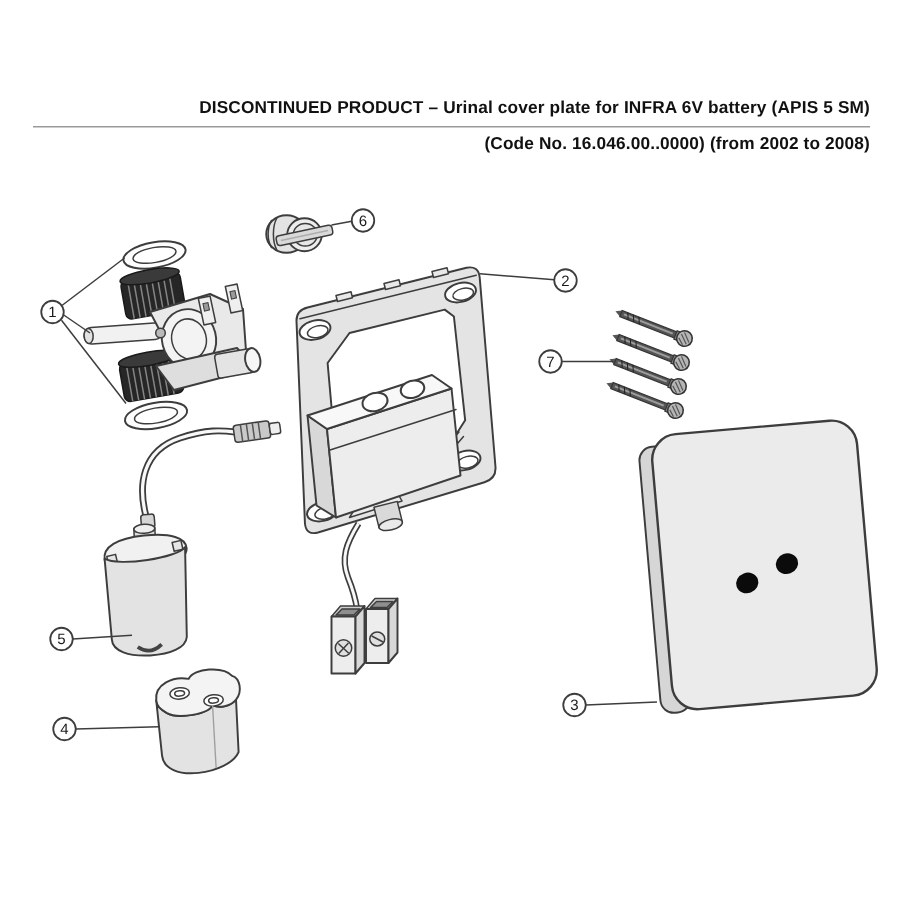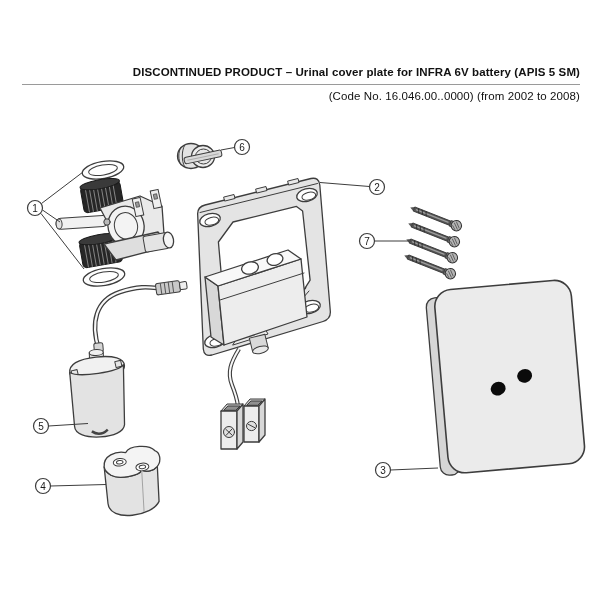--- a/index.html
+++ b/index.html
@@ -3,21 +3,21 @@
 <meta charset="utf-8">
 <style>
   html,body{margin:0;padding:0;background:#fff;}
   body{width:600px;height:600px;position:relative;overflow:hidden;
        font-family:"Liberation Sans",sans-serif;color:#111;}
   .hdr{position:absolute;right:20px;top:66px;
        font-size:11.5px;font-weight:700;letter-spacing:0.1px;white-space:nowrap;}
   .hdr-rule{position:absolute;left:22px;right:20px;top:84px;height:0;
        border-top:1.5px solid #9a9a9a;}
   .hdr-sub{position:absolute;right:20px;top:90px;text-align:right;
-       font-size:11.5px;font-weight:400;letter-spacing:0.1px;white-space:nowrap;}
+       font-size:11.5px;font-weight:700;letter-spacing:0.1px;white-space:nowrap;}
   svg{position:absolute;left:0;top:0;}
   .s{stroke:#3d3d3d;stroke-width:1.3;stroke-linejoin:round;stroke-linecap:round;}
   .s1{stroke:#3d3d3d;stroke-width:1;stroke-linejoin:round;stroke-linecap:round;}
   .ld{stroke:#3d3d3d;stroke-width:1;}
   .callout-circle{fill:#fff;stroke:#3d3d3d;stroke-width:1.2;}
   .callout-num{font-family:"Liberation Sans",sans-serif;font-size:10px;fill:#1a1a1a;
        text-anchor:middle;}
 </style>
 </head>
 <body>

